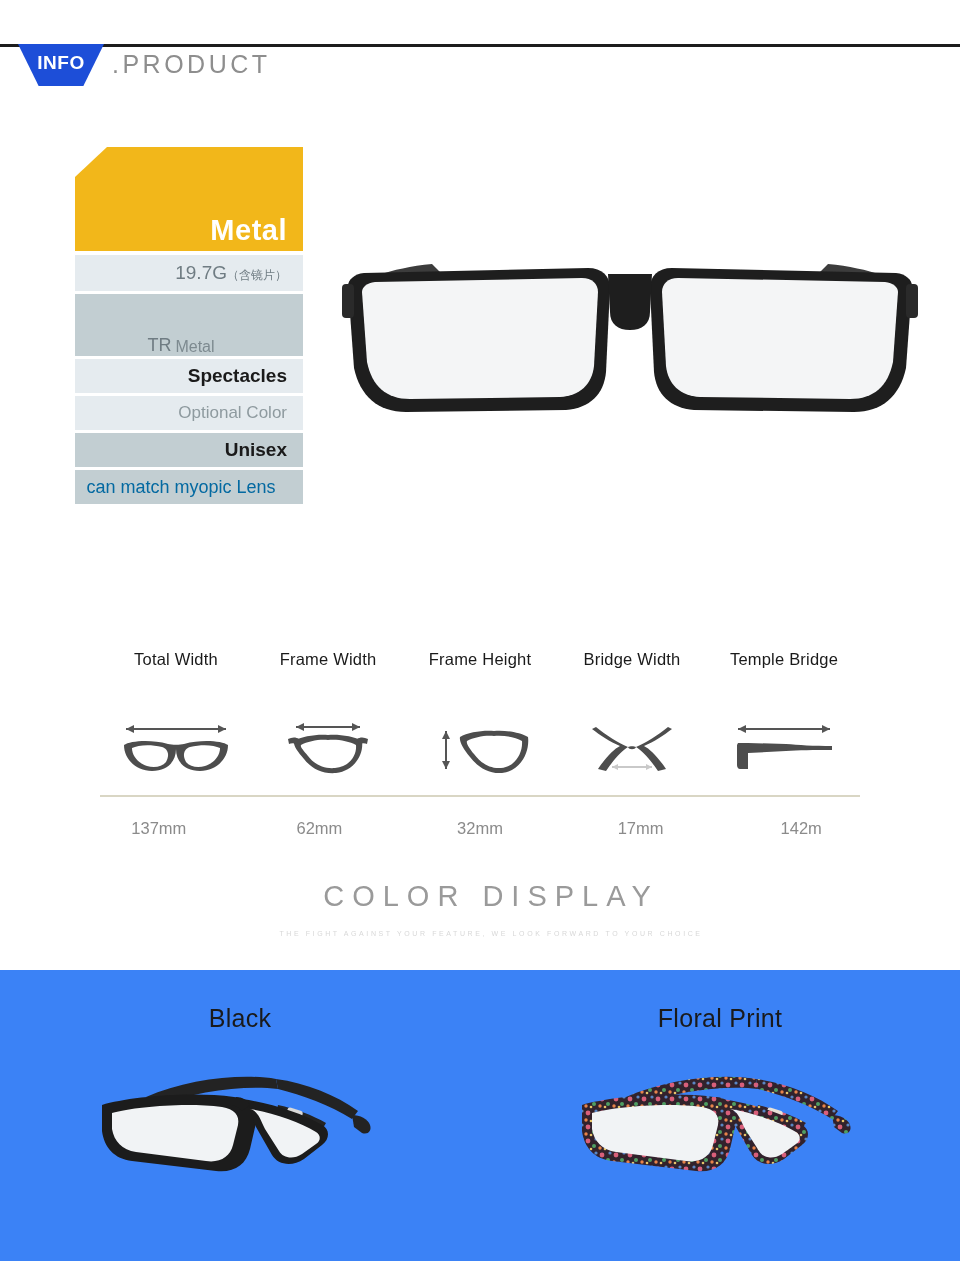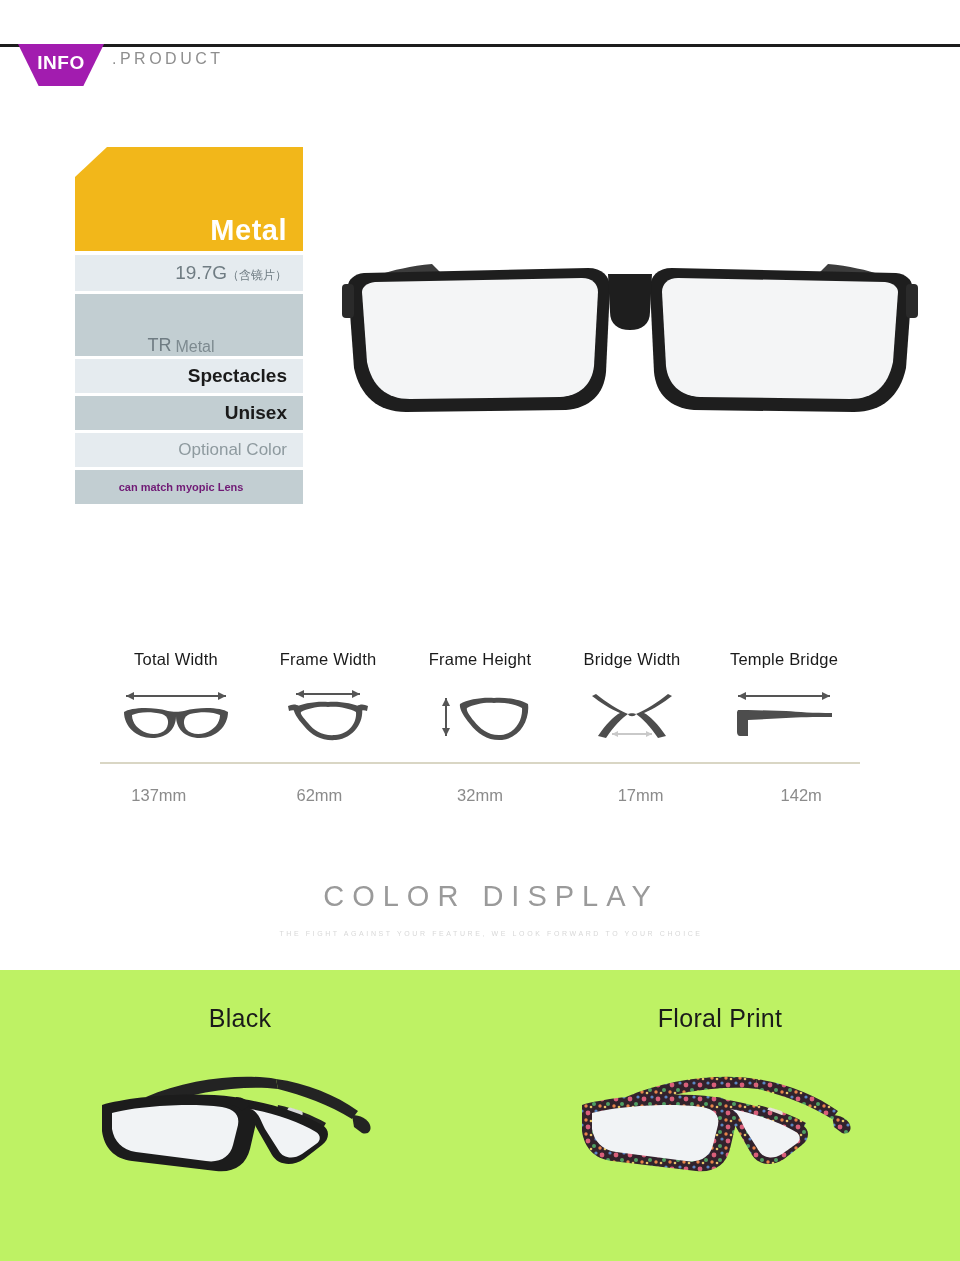--- a/index.html
+++ b/index.html
@@ -15,32 +15,32 @@
   .header{
     position:absolute;left:0;top:0;width:960px;height:120px;
   }
   .header-rule{
     position:absolute;left:0;top:44px;width:960px;height:3px;
     background:#1d1d1d;
   }
   .info-badge{
     position:absolute;left:18px;top:44px;
     width:86px;height:42px;
-    background:#a21caf;
+    background:#1d4ed8;
     clip-path:polygon(0 0,100% 0,76% 100%,24% 100%);
     display:flex;align-items:center;justify-content:center;
   }
   .info-badge span{
     color:#ffffff;font-size:19px;font-weight:bold;
     letter-spacing:.5px;
     transform:translateY(-2px);
   }
   .header-title{
     position:absolute;left:112px;top:50px;
-    font-size:16px;color:#8e8e8e;letter-spacing:3.5px;
+    font-size:25px;color:#8e8e8e;letter-spacing:3.5px;
     font-weight:400;
   }
 
   
   .spec{
     position:absolute;left:75px;top:147px;width:228px;
   }
   .spec-row{
     height:31px;
     display:flex;align-items:center;justify-content:flex-end;
@@ -70,36 +70,36 @@
   }
   .spec-mat .t1{font-size:18px;color:#6f7c83;}
   .spec-mat .t2{font-size:16px;color:#7d8a90;}
   .spec-type{height:34px;}
   .spec-type .t{font-size:19px;color:#1a1a1a;font-weight:600;}
   .spec-gender{height:34px;}
   .spec-gender .t{font-size:19px;color:#1a1a1a;font-weight:600;}
   .spec-color{height:34px;}
   .spec-color .t{font-size:17px;color:#8e9a9f;}
   .spec-lens{height:34px;justify-content:center;}
-  .spec-lens .t{font-size:11px;color:#701a75;font-weight:700;}
+  .spec-lens .t{font-size:18px;color:#0369a1;font-weight:400;}
 
   
   .hero{
     position:absolute;left:320px;top:240px;width:620px;height:190px;
   }
 
   
   .dims{
     position:absolute;left:100px;top:650px;width:760px;
   }
   .dims-grid{
     display:flex;width:760px;
   }
   .dim-col{
-    flex:1;display:flex;flex-direction:column;align-items:center;
+    flex:1;display:flex;flex-direction:column;align-items:center;gap:33px;
   }
   .dim-label{
     font-size:16.5px;color:#1a1a1a;letter-spacing:.2px;
     height:26px;white-space:nowrap;
   }
   .dim-icon{
     height:66px;display:flex;align-items:center;justify-content:center;
     margin-top:6px;
   }
   .dims-rule{
@@ -118,21 +118,21 @@
     font-size:29px;color:#9a9a9a;letter-spacing:8px;font-weight:400;
   }
   .cd-sub{
     margin-top:17px;
     font-size:7px;color:#d8d8d8;letter-spacing:2.6px;
   }
 
   
   .colors{
     position:absolute;left:0;top:970px;width:960px;height:291px;
-    background:#bef264;
+    background:#3b82f6;
   }
   .colors-row{display:flex;width:960px;}
   .color-col{flex:1;display:flex;flex-direction:column;align-items:center;}
   .color-name{
     margin-top:34px;font-size:25px;color:#1a1a1a;letter-spacing:.3px;
   }
   .color-img{margin-top:20px;width:300px;height:160px;}
 
   svg{display:block;}
 </style>
@@ -159,26 +159,26 @@
 
   <div class="spec-row r-dark spec-mat">
     <span class="t1">TR</span>
     <span class="t2">Metal</span>
   </div>
 
   <div class="spec-row r-light spec-type">
     <span class="t">Spectacles</span>
   </div>
 
+  <div class="spec-row r-light spec-color">
+    <span class="t">Optional Color</span>
+  </div>
+
   <div class="spec-row r-dark spec-gender">
     <span class="t">Unisex</span>
-  </div>
-
-  <div class="spec-row r-light spec-color">
-    <span class="t">Optional Color</span>
   </div>
 
   <div class="spec-row r-dark spec-lens">
     <span class="t">can match myopic Lens</span>
   </div>
 </div>
 
 <div class="hero">
   <svg width="620" height="190" viewBox="0 0 620 190">
 

